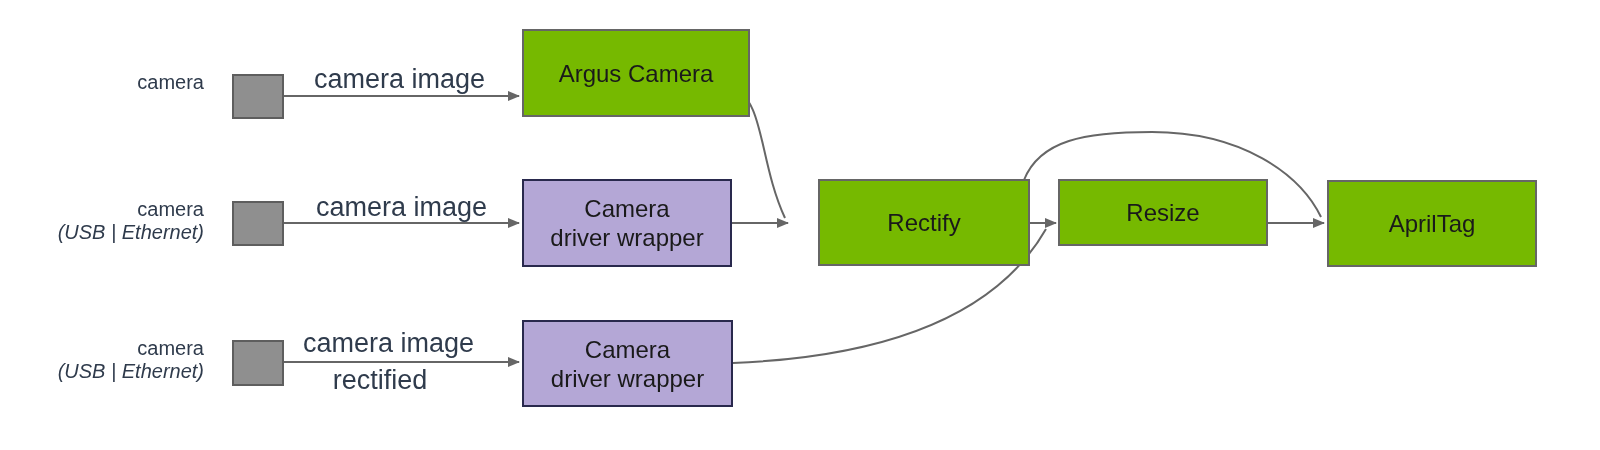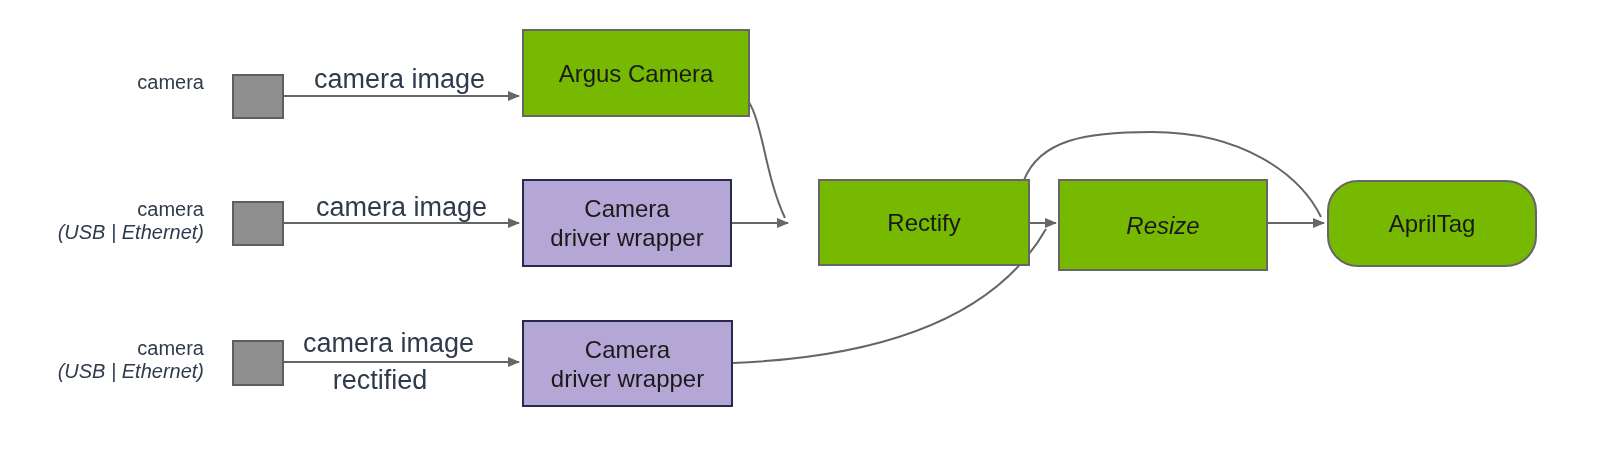--- a/index.html
+++ b/index.html
@@ -59,22 +59,22 @@
     text-align: center;
     white-space: pre-line;
     border: 2px solid;
   }
   .node.green  { background: var(--node-green, #76B900);  border-color: var(--node-green-border, #666666); }
   .node.purple { background: var(--node-purple, #B4A7D6); border-color: var(--node-purple-border, #29294d); }
   #node-argus    { left: 522px;  top: 29px;  width: 228px; height: 88px; }
   #node-wrapper1 { left: 522px;  top: 179px; width: 210px; height: 88px; }
   #node-wrapper2 { left: 522px;  top: 320px; width: 211px; height: 87px; }
   #node-rectify  { left: 790px;  top: 179px; width: 212px; height: 87px; margin-left: 28px; }
-  #node-resize   { left: 1058px; top: 179px; width: 210px; height: 92px; font-style: italic; }
-  #node-apriltag { left: 1327px; top: 180px; width: 210px; height: 87px; border-radius: 31px; }
+  #node-resize   { left: 1058px; top: 179px; width: 210px; height: 67px; }
+  #node-apriltag { left: 1327px; top: 180px; width: 210px; height: 87px; }
 
   
   .edge-label {
     position: absolute;
     width: 170px;
     text-align: center;
     font-size: 27px;
     color: var(--edge-label-text, #2f3b4c);
     white-space: nowrap;
   }

